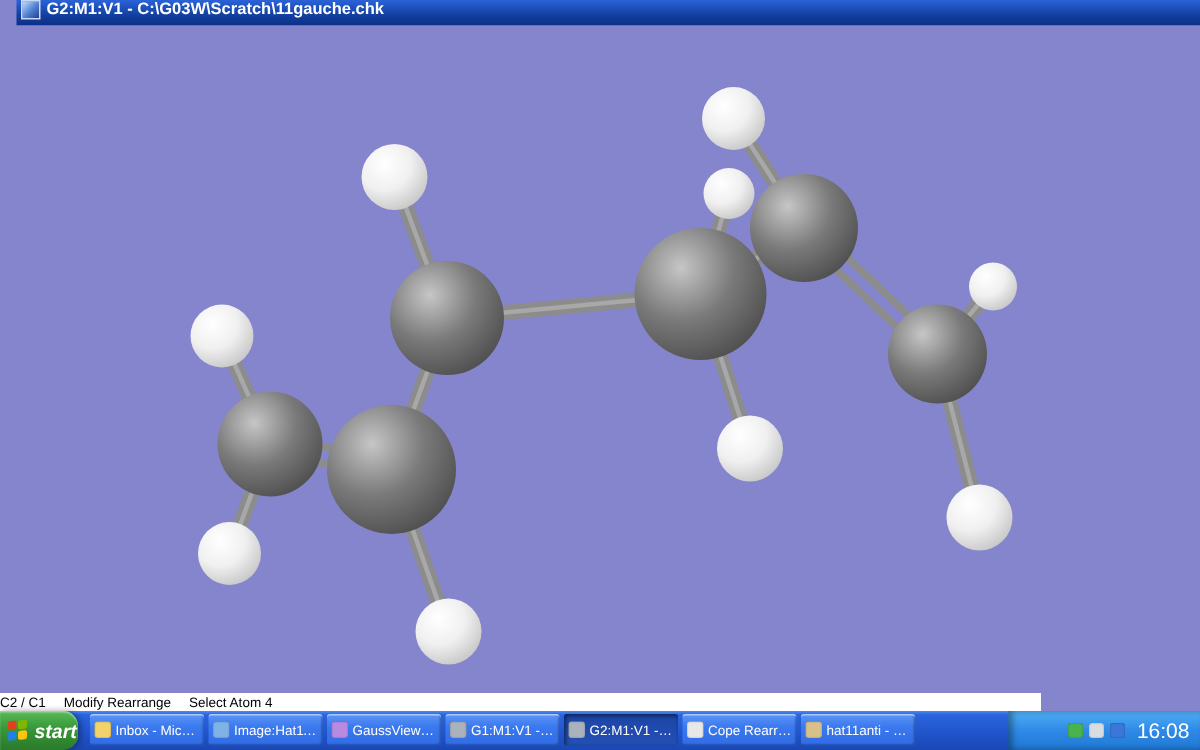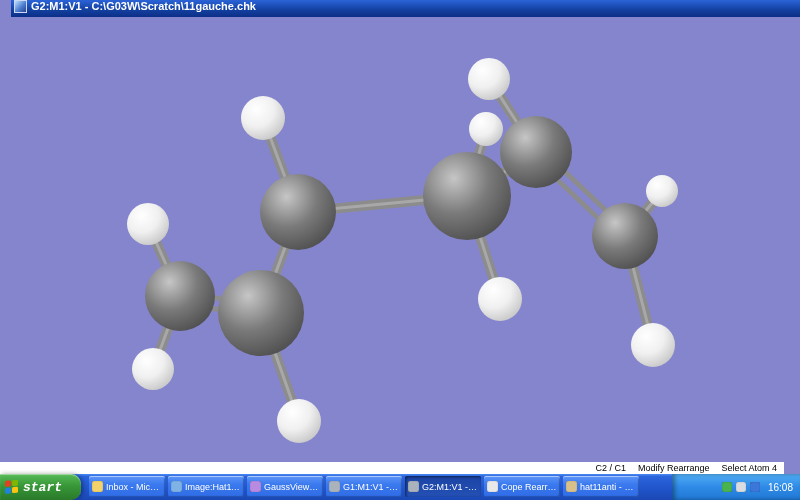--- a/index.html
+++ b/index.html
@@ -11,49 +11,49 @@
     background:linear-gradient(180deg,#2b63d8 0%,#123f9f 60%,#0c2f86 100%);
     display:flex;align-items:flex-start;gap:4px;padding-left:3px;box-sizing:border-box;margin-left:11px;}
   .title-icon{width:11px;height:11px;flex:none;border:1px solid #cdd8f2;
     background:linear-gradient(135deg,#bfe2ff 0%,#4f7fd0 55%,#27408f 100%);}
   .title-text{color:#ffffff;font-size:11px;font-weight:bold;white-space:nowrap;}
 
   
   .viewport{position:absolute;top:17px;left:0;width:800px;height:445px;background:#8585cd;}
 
   
-  .statusbar{position:absolute;top:462px;left:0;width:784px;height:12px;background:#ffffff;
-    display:flex;justify-content:flex-end;align-items:center;gap:12px;
+  .statusbar{position:absolute;top:462px;left:0;width:694px;height:12px;background:#ffffff;
+    display:flex;align-items:center;gap:12px;
     padding-right:7px;box-sizing:border-box;font-size:9px;color:#000;white-space:nowrap;}
 
   
   .taskbar{position:absolute;top:474px;left:0;width:800px;height:26px;
     background:linear-gradient(180deg,#4b8af2 0%,#2a64dd 10%,#2155cc 55%,#1a47b4 100%);
     display:flex;align-items:stretch;}
-  .start{width:81px;flex:none;display:flex;align-items:center;gap:4px;padding-left:5px;box-sizing:border-box;
+  .start{width:52px;flex:none;display:flex;align-items:center;gap:4px;padding-left:5px;box-sizing:border-box;
     background:linear-gradient(180deg,#58bb58 0%,#389738 45%,#2a7a2a 100%);
     border-radius:0 10px 10px 0;
     box-shadow:inset 0 1px 1px rgba(255,255,255,.45), 2px 0 4px rgba(0,0,0,.35);
-    color:#fff;font-weight:bold;font-style:italic;font-size:13px;font-family:Liberation Mono, monospace;}
+    color:#fff;font-weight:bold;font-style:italic;font-size:13px;}
   .task-buttons{display:flex;gap:3px;margin-left:8px;padding-top:2px;}
   .task-btn{width:76px;height:21px;border-radius:2px;box-sizing:border-box;
     background:linear-gradient(180deg,#5d96f8 0%,#3b79ee 40%,#2f6ce6 100%);
     box-shadow:inset 0 1px 0 rgba(255,255,255,.5), inset -1px -1px 1px rgba(0,0,0,.25);
     display:flex;align-items:center;gap:3px;padding:0 3px;color:#fff;font-size:9px;overflow:hidden;cursor:default;}
   .task-btn.active{background:linear-gradient(180deg,#1c44a6 0%,#2450b4 100%);
     box-shadow:inset 1px 1px 3px rgba(0,0,0,.55);}
   .task-btn .icon{width:11px;height:11px;border-radius:2px;flex:none;
     box-shadow:inset 0 0 1px rgba(0,0,0,.5);}
   .task-btn .lbl{white-space:nowrap;overflow:hidden;text-overflow:ellipsis;}
   .tray{margin-left:auto;min-width:128px;display:flex;align-items:center;justify-content:flex-end;
     gap:4px;padding:0 7px 0 10px;box-sizing:border-box;
     background:linear-gradient(180deg,#51aef5 0%,#2e8ae6 50%,#1f78d4 100%);
     box-shadow:inset 3px 0 4px rgba(0,0,0,.35);}
   .tray-ico{width:10px;height:10px;border-radius:2px;box-shadow:inset 0 0 1px rgba(0,0,0,.5);}
-  .clock{color:#ffffff;font-size:10px;margin-left:4px;text-align:center;}
+  .clock{color:#ffffff;font-size:14px;margin-left:4px;text-align:center;}
 </style>
 </head>
 <body>
 
 <div class="screen">
 
   <div class="titlebar">
     <span class="title-icon"></span>
     <span class="title-text">G2:M1:V1 - C:\G03W\Scratch\11gauche.chk</span>
   </div>

